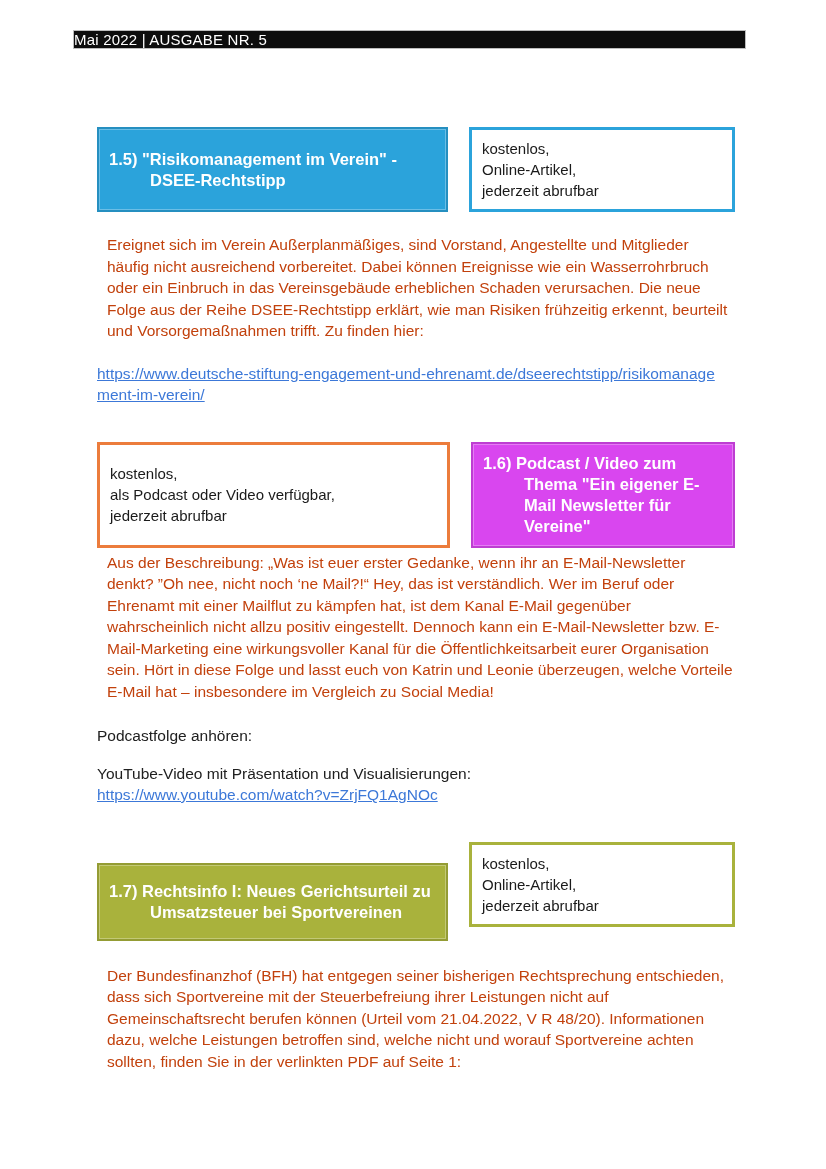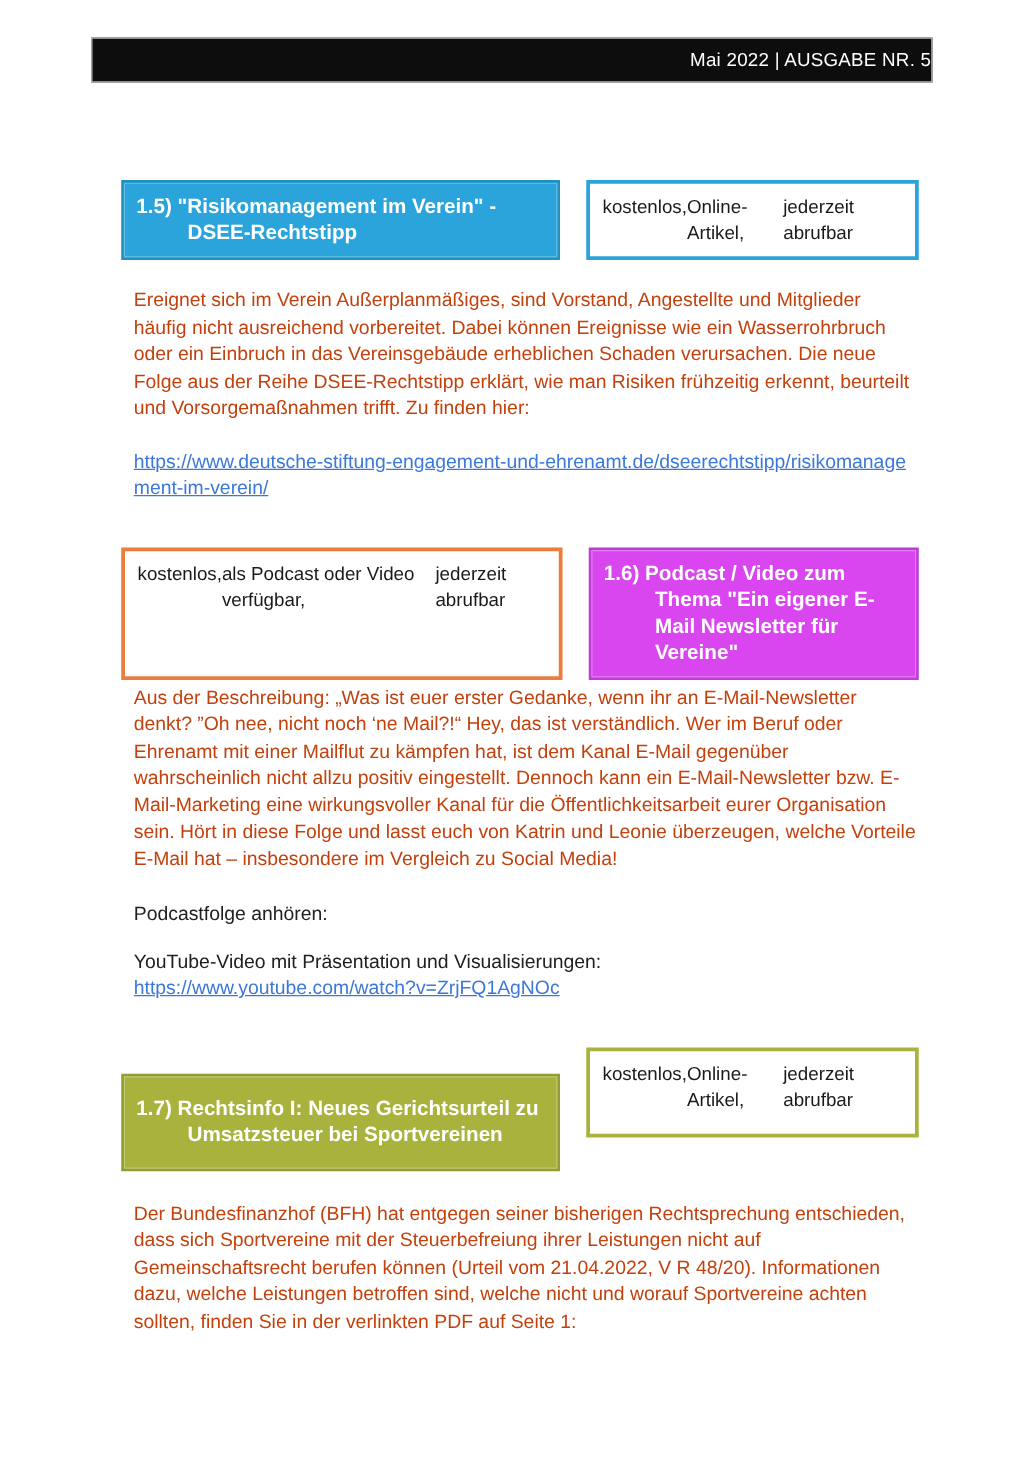--- a/index.html
+++ b/index.html
@@ -9,26 +9,26 @@
     font-family: "Liberation Sans", sans-serif;
     color: #202020;
     position: relative;
     overflow: hidden;
   }
   .page { width: 826px; height: 1169px; background: #ffffff; }
 
   
   .topbar {
     margin: 30px 0 0 73px;
-    width: 673px; height: 36px;
+    width: 673px; height: 19px;
     background: #0d0d0d;
     border: 1px solid #bdbdbd;
     color: #ffffff;
     font-size: 15px;
-    display: flex; align-items: center; justify-content: flex-end;
+    display: flex; align-items: center; justify-content: flex-start;
     letter-spacing: 0.2px;
   }
 
   .content { padding: 0 91px 0 97px; }
 
   .row { display: flex; justify-content: space-between; align-items: stretch; }
   .row15 { margin-top: 78px; }
   .row16 { margin-top: 36px; }
   .row17 { margin-top: 36px; }
 
@@ -45,40 +45,39 @@
   .title-box .hang { padding-left: 41px; text-indent: -41px; }
   .title-blue   { background: #2BA3DB; width: 351px; min-height: 62px; }
   .title-orange { background: #d946ef; width: 264px; min-height: 103px; }
   .title-olive  { background: #A9B23C; width: 351px; min-height: 78px; margin-top: 21px; }
 
   .info-box {
     background: #ffffff;
     font-size: 15px;
     line-height: 21px;
     color: #1a1a1a;
-    display: flex; flex-direction: row; justify-content: center;
+    display: flex; flex-direction: column; justify-content: center;
     padding: 8px 10px;
   }
   .info-blue   { border: 3px solid #2BA3DB; width: 266px; min-height: 61px; }
   .info-orange { border: 3px solid #EC7C3C; width: 353px; min-height: 103px; }
   .info-olive  { border: 3px solid #A9B23C; width: 266px; min-height: 72px; align-self: flex-start; }
 
   .para {
     margin-left: 10px;
     width: 627px;
     font-size: 15.5px;
     line-height: 21.5px;
     color: #c2410c;
   }
   .p15 { margin-top: 22px; }
   .p16 { margin-top: 4px; }
   .p17 { margin-top: 24px; }
 
   .linkline {
-    margin-left: 10px;
     width: 627px;
     font-size: 15.5px;
     line-height: 21.5px;
   }
   .link {
     color: #3C78D8;
     text-decoration: underline;
     overflow-wrap: break-word;
     word-break: break-all;
     cursor: pointer;

